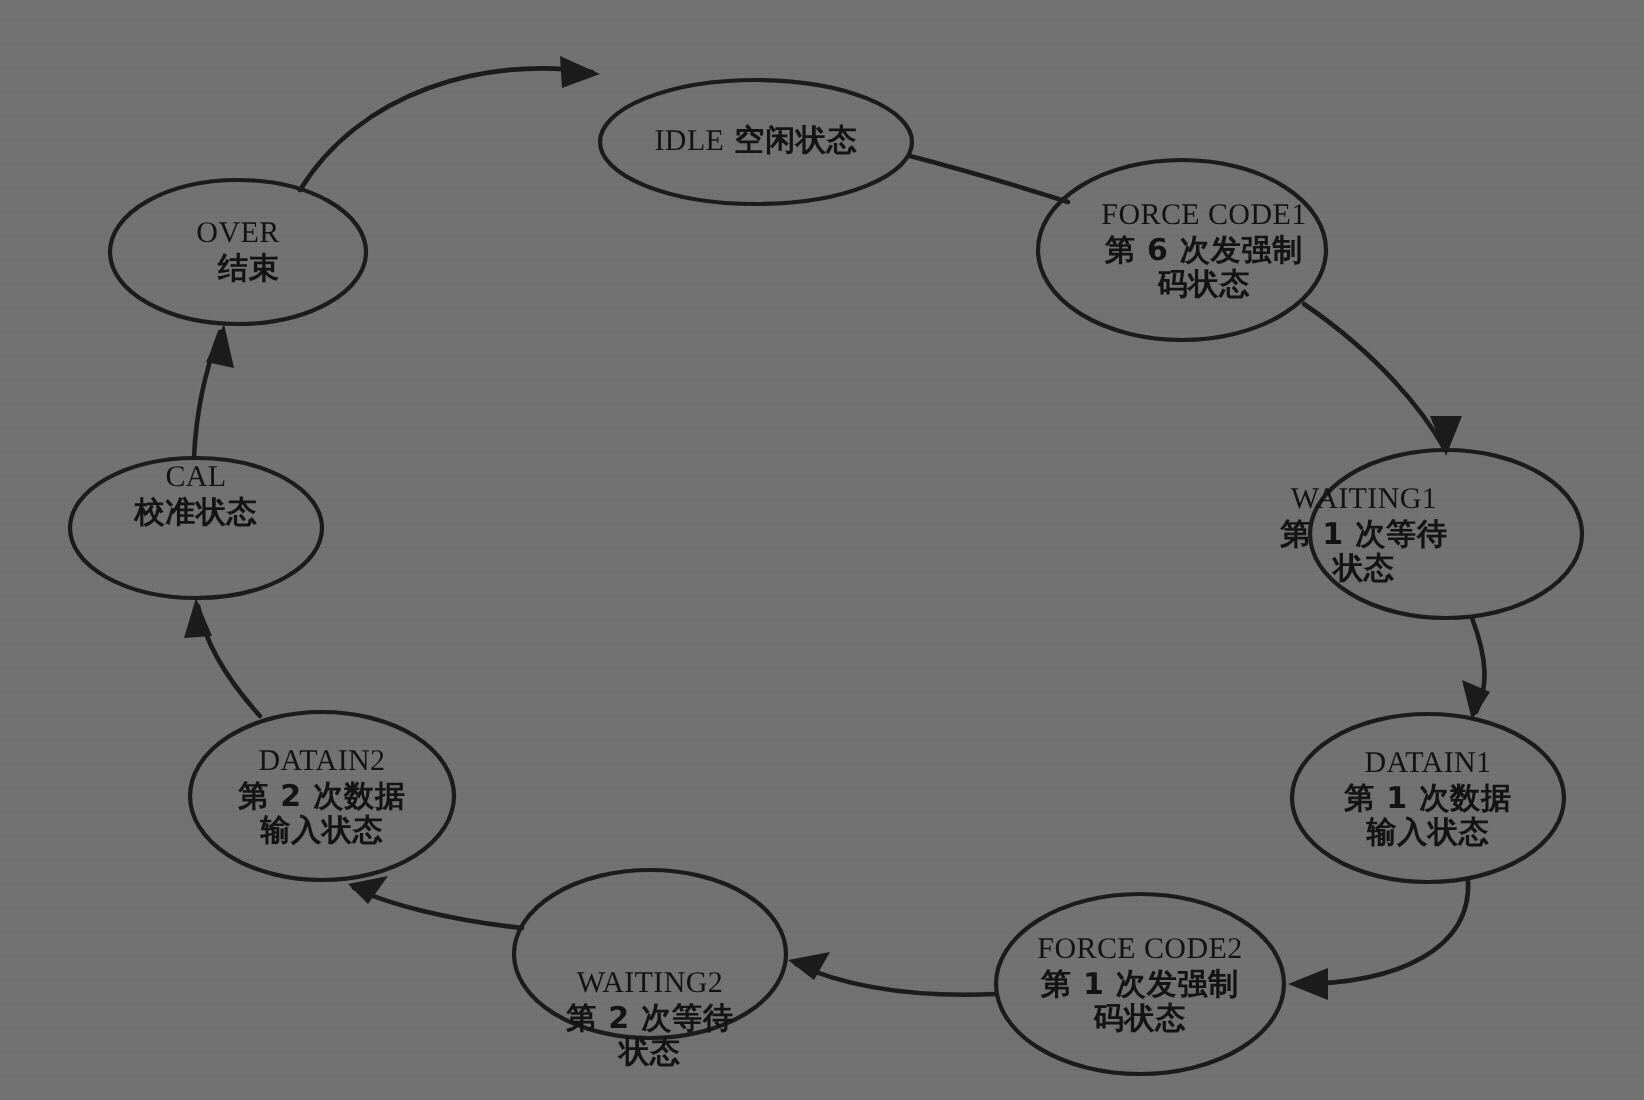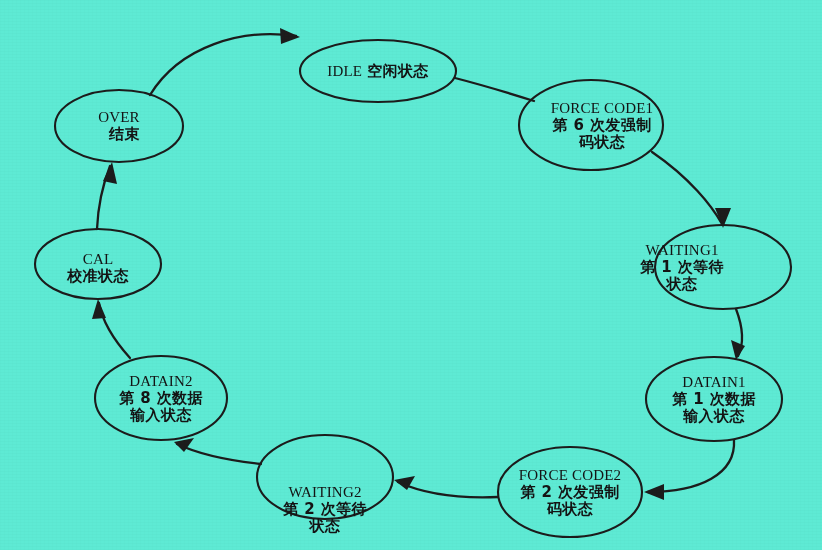--- a/index.html
+++ b/index.html
@@ -5,21 +5,21 @@
 <style>
   html, body {
     margin: 0;
     padding: 0;
     background: #ffffff;
   }
   #canvas {
     position: relative;
     width: 822px;
     height: 550px;
-    background: #5eead4;
+    background: #737373;
     overflow: hidden;
     font-family: "Liberation Serif", "DejaVu Serif", serif;
   }
   #diagram-svg {
     position: absolute;
     left: 0;
     top: 0;
     width: 822px;
     height: 550px;
   }
@@ -150,37 +150,37 @@
   </div>
 
   <div class="node-label" style="left:714px; top:399px;text-align:center;">
     <span class="line-en">DATAIN1</span>
     <span class="line-cn">第 1 次数据</span>
     <span class="line-cn">输入状态</span>
   </div>
 
   <div class="node-label" style="left:570px; top:492px;">
     <span class="line-en">FORCE CODE2</span>
-    <span class="line-cn">第 2 次发强制</span>
+    <span class="line-cn">第 1 次发强制</span>
     <span class="line-cn">码状态</span>
   </div>
 
   <div class="node-label" style="left:325px; top:477px;margin-top:32px;">
     <span class="line-en">WAITING2</span>
     <span class="line-cn">第 2 次等待</span>
     <span class="line-cn">状态</span>
   </div>
 
   <div class="node-label" style="left:161px; top:398px;">
     <span class="line-en">DATAIN2</span>
-    <span class="line-cn">第 8 次数据</span>
+    <span class="line-cn">第 2 次数据</span>
     <span class="line-cn">输入状态</span>
   </div>
 
-  <div class="node-label" style="left:98px; top:268px;">
+  <div class="node-label" style="left:98px; top:248px;">
     <span class="line-en">CAL</span>
     <span class="line-cn">校准状态</span>
   </div>
 
   <div class="node-label" style="left:119px; top:126px;text-align:right;">
     <span class="line-en">OVER</span>
     <span class="line-cn">结束</span>
   </div>
 
   <div id="grain"></div>

